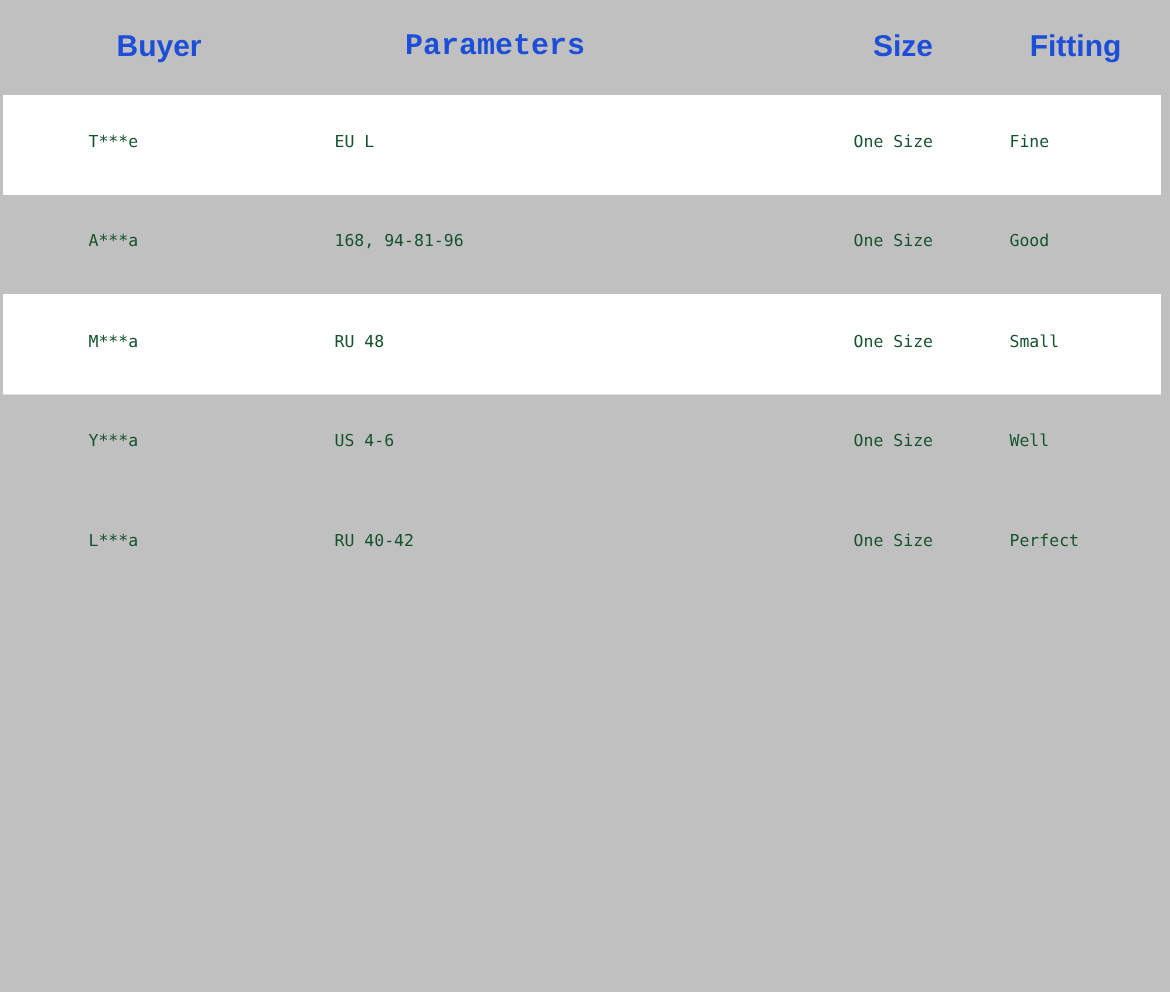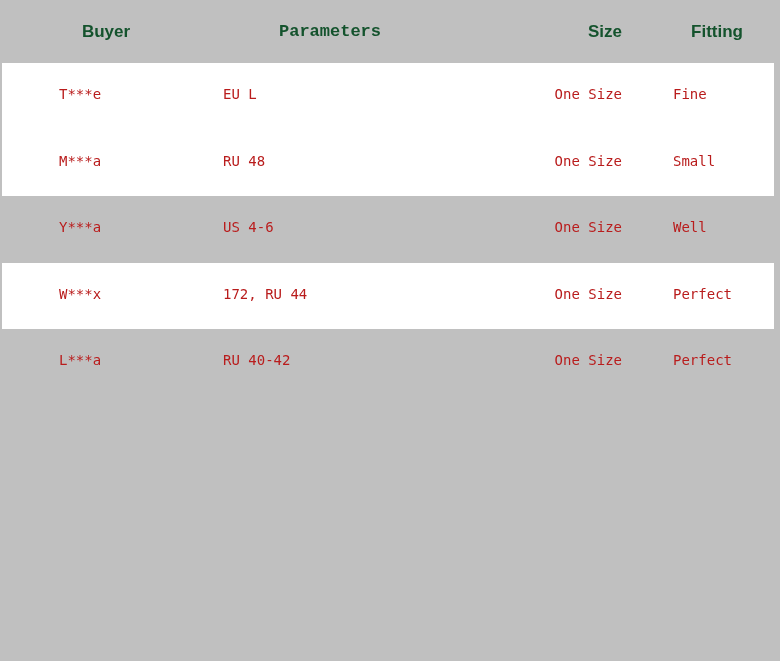--- a/index.html
+++ b/index.html
@@ -35,24 +35,24 @@
   table.review-table col.col-size       { width: 172px; }
   table.review-table col.col-fitting    { width: 152px; }
 
   thead tr.header-row {
     background: #c0c0c0;
     height: 63px;
   }
 
   thead th {
     background: #c0c0c0;
-    color: #14532d;
+    color: #1d4ed8;
     font-family: "Liberation Sans", sans-serif;
     font-weight: bold;
-    font-size: 17px;
+    font-size: 20px;
     text-align: center;
     vertical-align: middle;
     padding: 0;
     border: 0;
     letter-spacing: 0px;
     white-space: nowrap;
   }
 
   thead th.th-buyer      { text-align: center; }
   thead th.th-parameters { text-align: center; font-family: Liberation Mono, monospace; }
@@ -60,22 +60,22 @@
   thead th.th-fitting    { text-align: center; padding-left: 38px; }
 
   tbody tr {
     height: 66.5px;
   }
   tbody tr.row-odd  { background: #ffffff; }
   tbody tr.row-even { background: #c0c0c0; }
 
   tbody td {
     font-family: "DejaVu Sans Mono", "Liberation Mono", monospace;
-    font-size: 14px;
-    color: #b91c1c;
+    font-size: 11px;
+    color: #14532d;
     vertical-align: middle;
     padding: 0 0 4px 0;
     border: 0;
     white-space: nowrap;
     overflow: hidden;
   }
 
   td.cell-buyer {
     text-align: left;
     padding-left: 57px;
@@ -112,38 +112,38 @@
         <th class="th-fitting">Fitting</th>
       </tr>
     </thead>
     <tbody>
       <tr class="row-odd">
         <td class="cell-buyer">T***e</td>
         <td class="cell-parameters">EU L</td>
         <td class="cell-size">One Size</td>
         <td class="cell-fitting">Fine</td>
       </tr>
+      <tr class="row-even">
+        <td class="cell-buyer">A***a</td>
+        <td class="cell-parameters">168, 94-81-96</td>
+        <td class="cell-size">One Size</td>
+        <td class="cell-fitting">Good</td>
+      </tr>
       <tr class="row-odd">
         <td class="cell-buyer">M***a</td>
         <td class="cell-parameters">RU 48</td>
         <td class="cell-size">One Size</td>
         <td class="cell-fitting">Small</td>
       </tr>
       <tr class="row-even">
         <td class="cell-buyer">Y***a</td>
         <td class="cell-parameters">US 4-6</td>
         <td class="cell-size">One Size</td>
         <td class="cell-fitting">Well</td>
       </tr>
-      <tr class="row-odd">
-        <td class="cell-buyer">W***x</td>
-        <td class="cell-parameters">172, RU 44</td>
-        <td class="cell-size">One Size</td>
-        <td class="cell-fitting">Perfect</td>
-      </tr>
       <tr class="row-even">
         <td class="cell-buyer">L***a</td>
         <td class="cell-parameters">RU 40-42</td>
         <td class="cell-size">One Size</td>
         <td class="cell-fitting">Perfect</td>
       </tr>
     </tbody>
   </table>
 </div>
 

